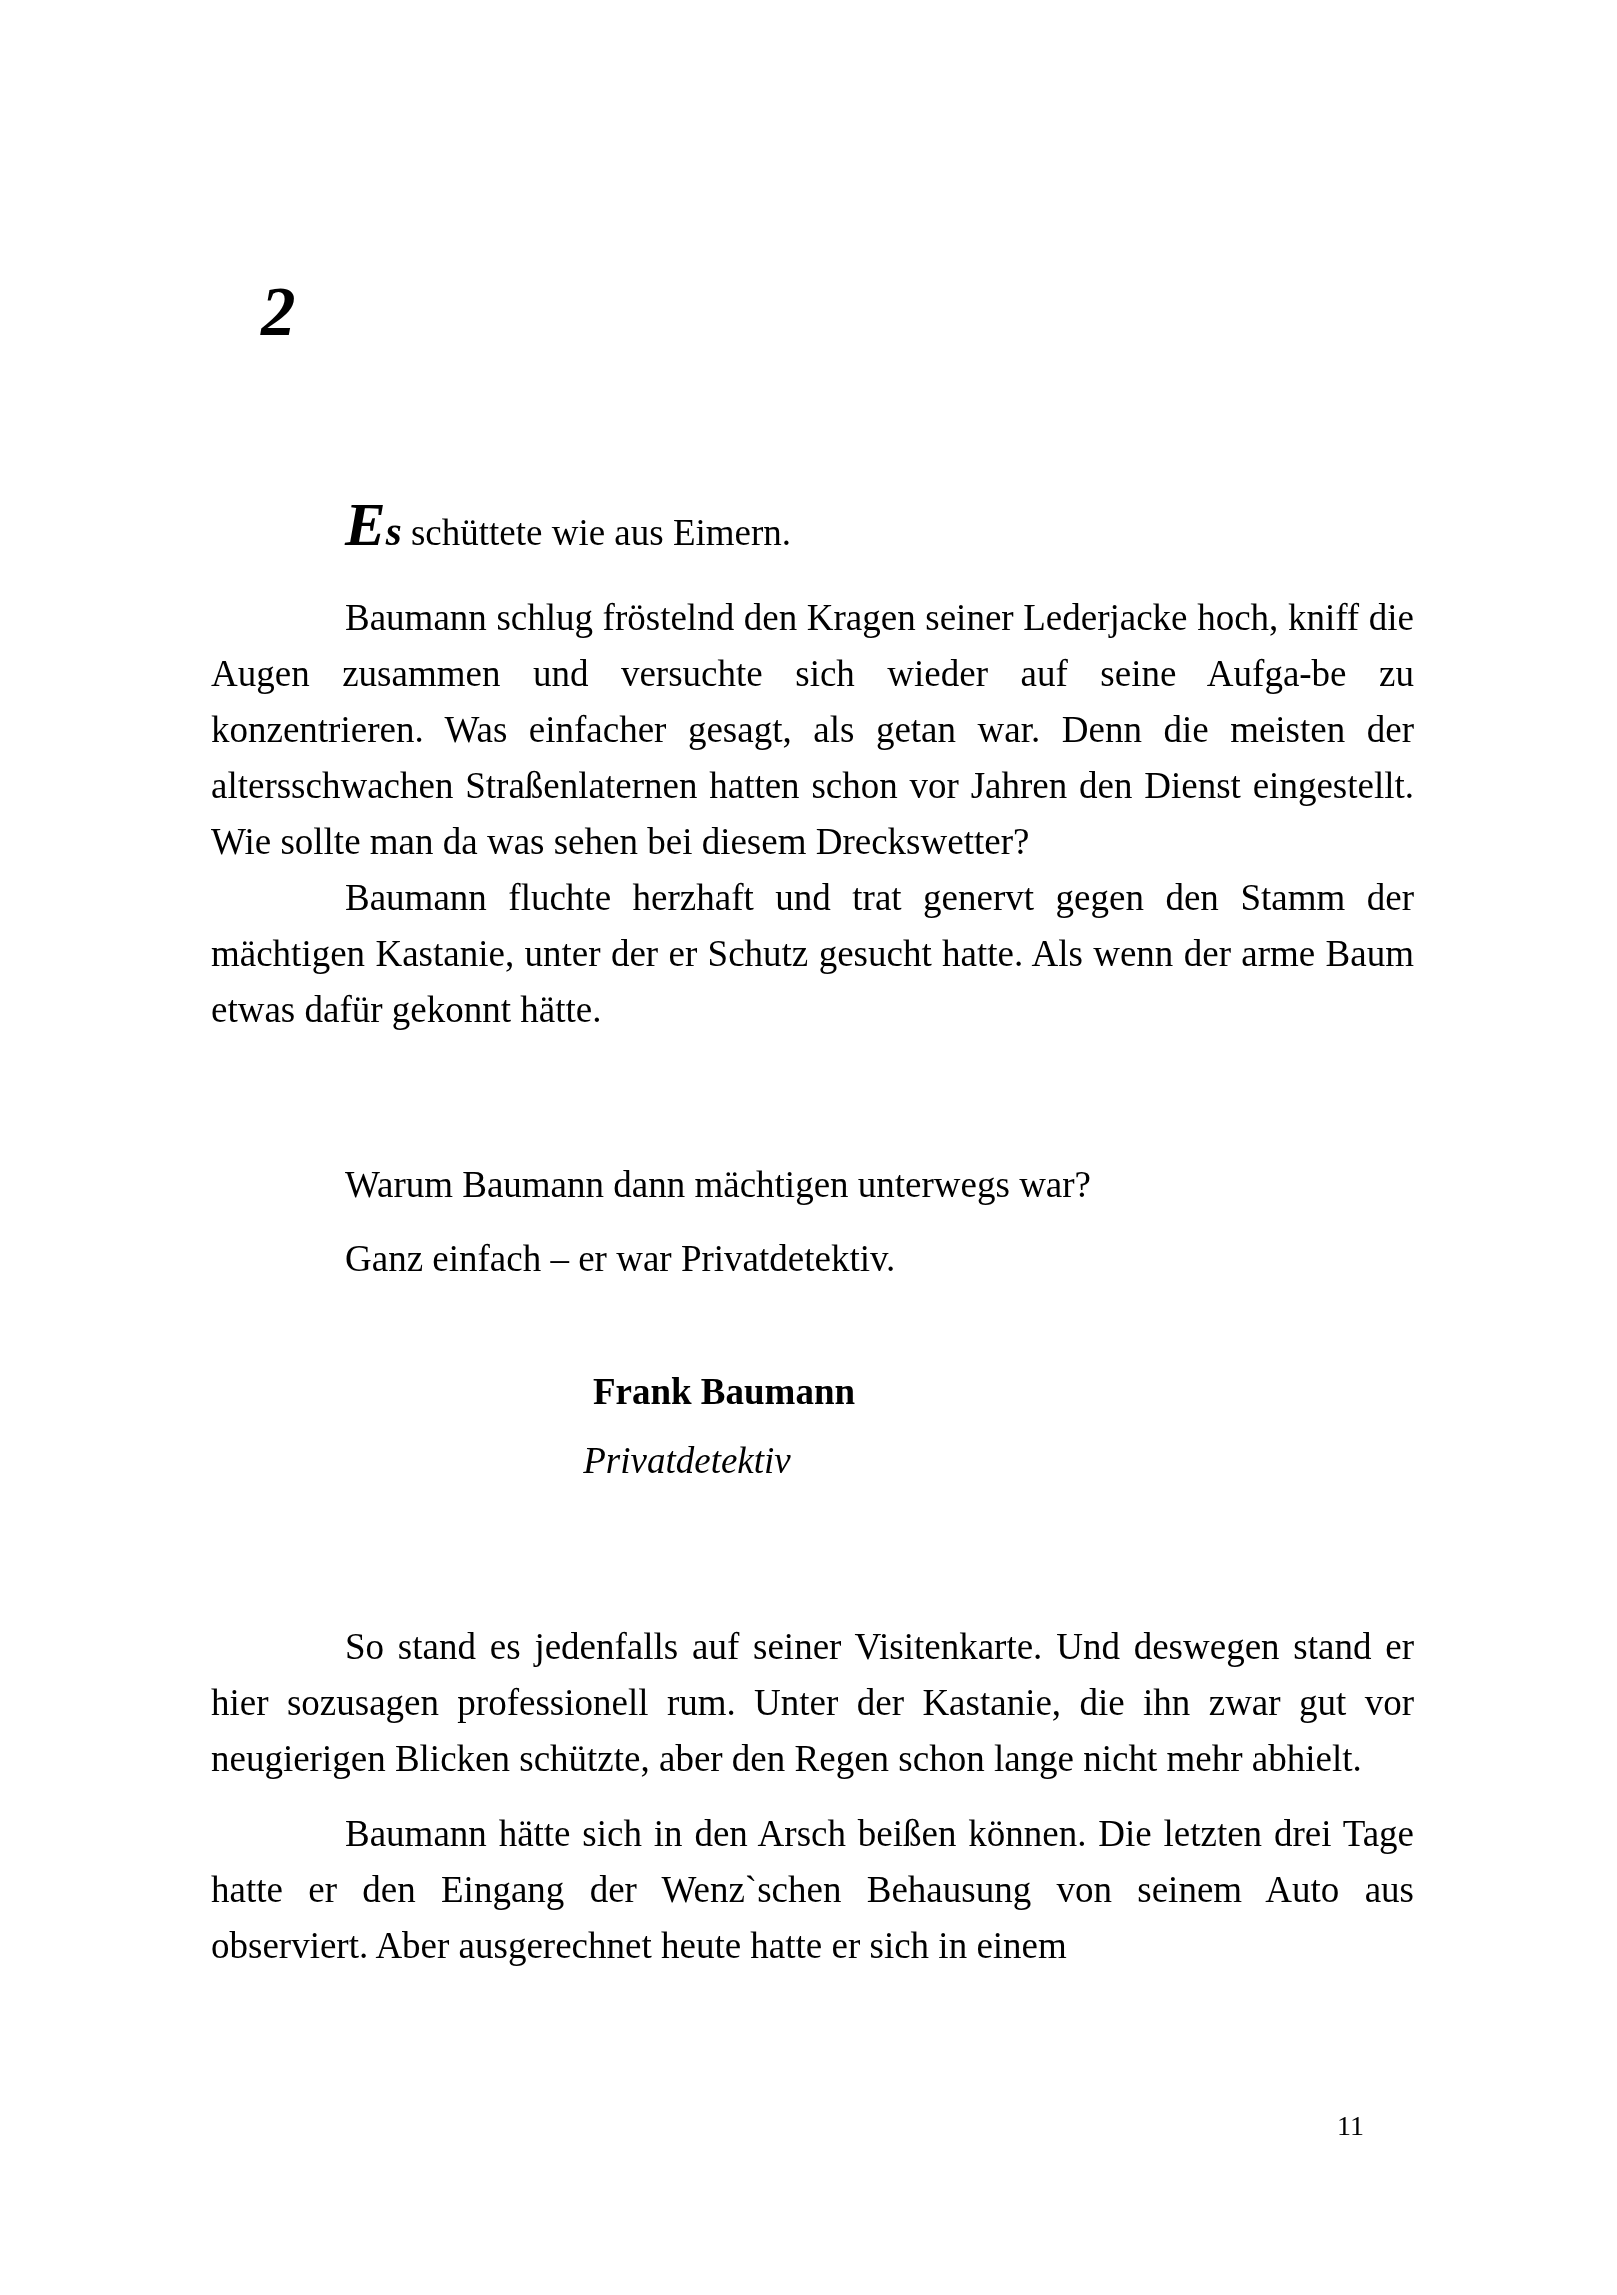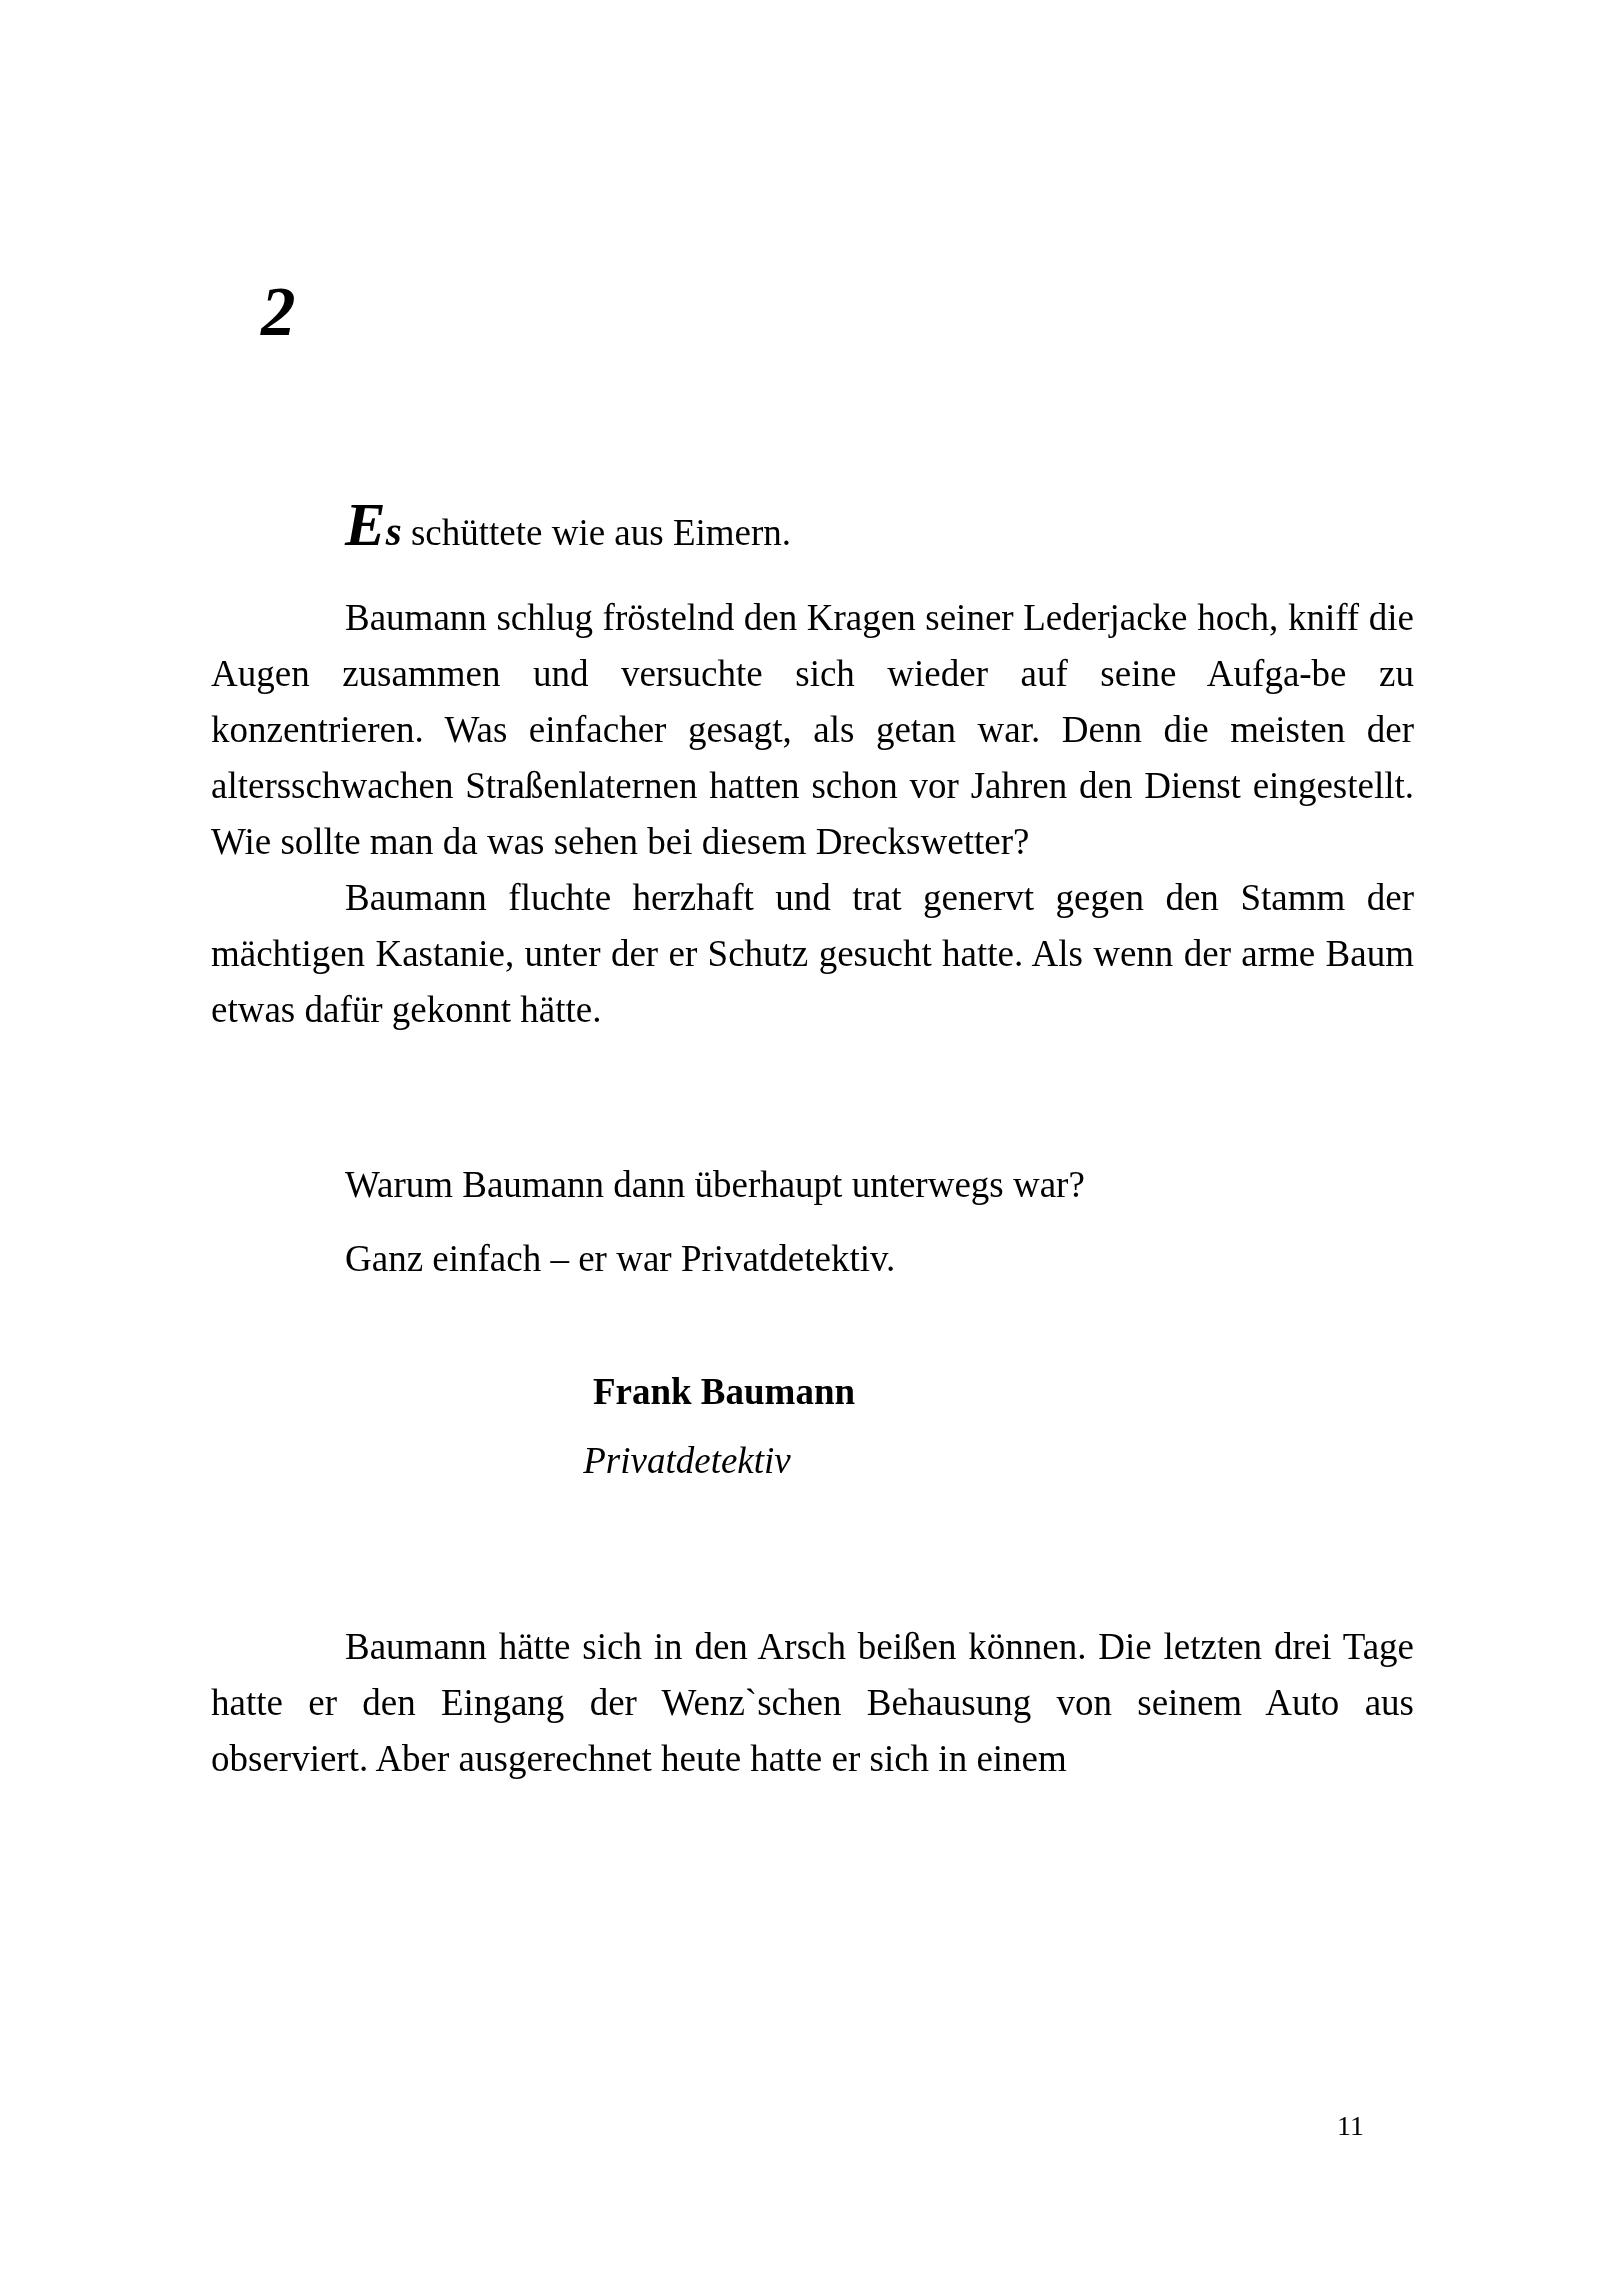--- a/index.html
+++ b/index.html
@@ -42,26 +42,27 @@
 
   <div class="opening">
     <span class="dropcap">E</span><span class="dropcap-s">s</span><span> schüttete wie aus Eimern.</span>
   </div>
 
   <div class="text-block" style="top:590px;">
     <p class="para indent">Baumann schlug fröstelnd den Kragen seiner Lederjacke hoch, kniff die Augen zusammen und versuchte sich wieder auf seine Aufga-be zu konzentrieren. Was einfacher gesagt, als getan war. Denn die meisten der altersschwachen Straßenlaternen hatten schon vor Jahren den Dienst eingestellt. Wie sollte man da was sehen bei diesem Dreckswetter?</p>
     <p class="para indent" style="margin-bottom:18.5px;">Baumann fluchte herzhaft und trat genervt gegen den Stamm der mächtigen Kastanie, unter der er Schutz gesucht hatte. Als wenn der arme Baum etwas dafür gekonnt hätte.</p>
   </div>
 
-  <div class="short" style="top:1157px;">Warum Baumann dann überhaupt unterwegs war?</div>
+  <div class="short" style="top:1157px;">Warum Baumann dann mächtigen unterwegs war?</div>
   <div class="short" style="top:1231px;">Ganz einfach – er war Privatdetektiv.</div>
 
   <div class="card-name">Frank Baumann</div>
   <div class="card-title">Privatdetektiv</div>
 
   <div class="text-block" style="top:1619px;">
+    <p class="para indent" style="margin-bottom:19.4px;">So stand es jedenfalls auf seiner Visitenkarte. Und deswegen stand er hier sozusagen professionell rum. Unter der Kastanie, die ihn zwar gut vor neugierigen Blicken schützte, aber den Regen schon lange nicht mehr abhielt.</p>
     <p class="para indent">Baumann hätte sich in den Arsch beißen können. Die letzten drei Tage hatte er den Eingang der Wenz`schen Behausung von seinem Auto aus observiert. Aber ausgerechnet heute hatte er sich in einem</p>
   </div>
 
   <div class="page-number">11</div>
 
 </div>
 
 
 </body></html>

